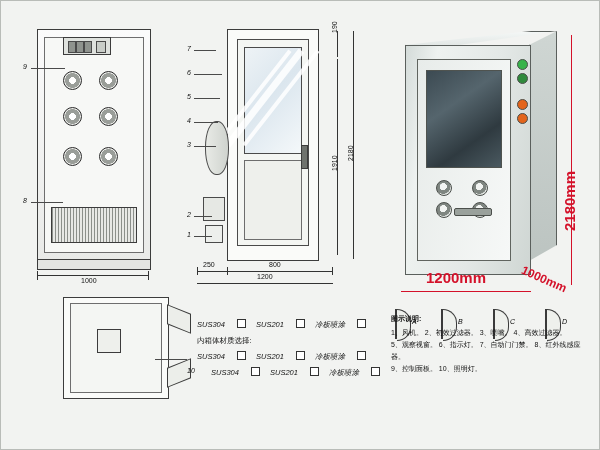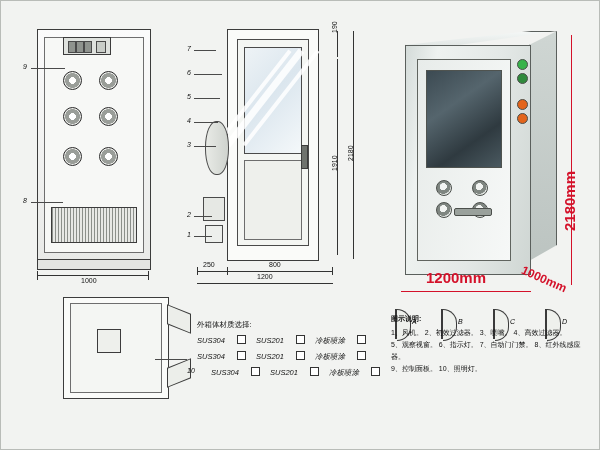--- a/index.html
+++ b/index.html
@@ -212,26 +212,26 @@
   </div>
 
   <div class="dim" style="left:570px;top:34px;width:1px;height:250px;background:#d4112a"></div>
   <div class="bigdim" style="left:560px;top:230px;transform:rotate(-90deg);transform-origin:left top;">2180mm</div>
   <div class="dim" style="left:400px;top:290px;width:130px;height:1px;background:#d4112a"></div>
   <div class="bigdim" style="left:425px;top:268px">1200mm</div>
   <div class="bigdim" style="left:524px;top:262px;font-size:12px;transform:rotate(24deg);transform-origin:left top;">1000mm</div>
 
   <div id="materials">
     <div class="row">
-      <span>外箱体材质选择:</span>
-    </div>
-    <div class="row">
       <span class="opt">SUS304</span><span class="box"></span>
       <span class="opt" style="margin-left:8px">SUS201</span><span class="box"></span>
       <span class="opt" style="margin-left:8px">冷板喷涂</span><span class="box"></span>
+    </div>
+    <div class="row">
+      <span>内箱体材质选择:</span>
     </div>
     <div class="row">
       <span class="opt">SUS304</span><span class="box"></span>
       <span class="opt" style="margin-left:8px">SUS201</span><span class="box"></span>
       <span class="opt" style="margin-left:8px">冷板喷涂</span><span class="box"></span>
     </div>
     <div class="row" style="padding-left:14px">
       <span class="opt">SUS304</span><span class="box"></span>
       <span class="opt" style="margin-left:8px">SUS201</span><span class="box"></span>
       <span class="opt" style="margin-left:8px">冷板喷涂</span><span class="box"></span>

